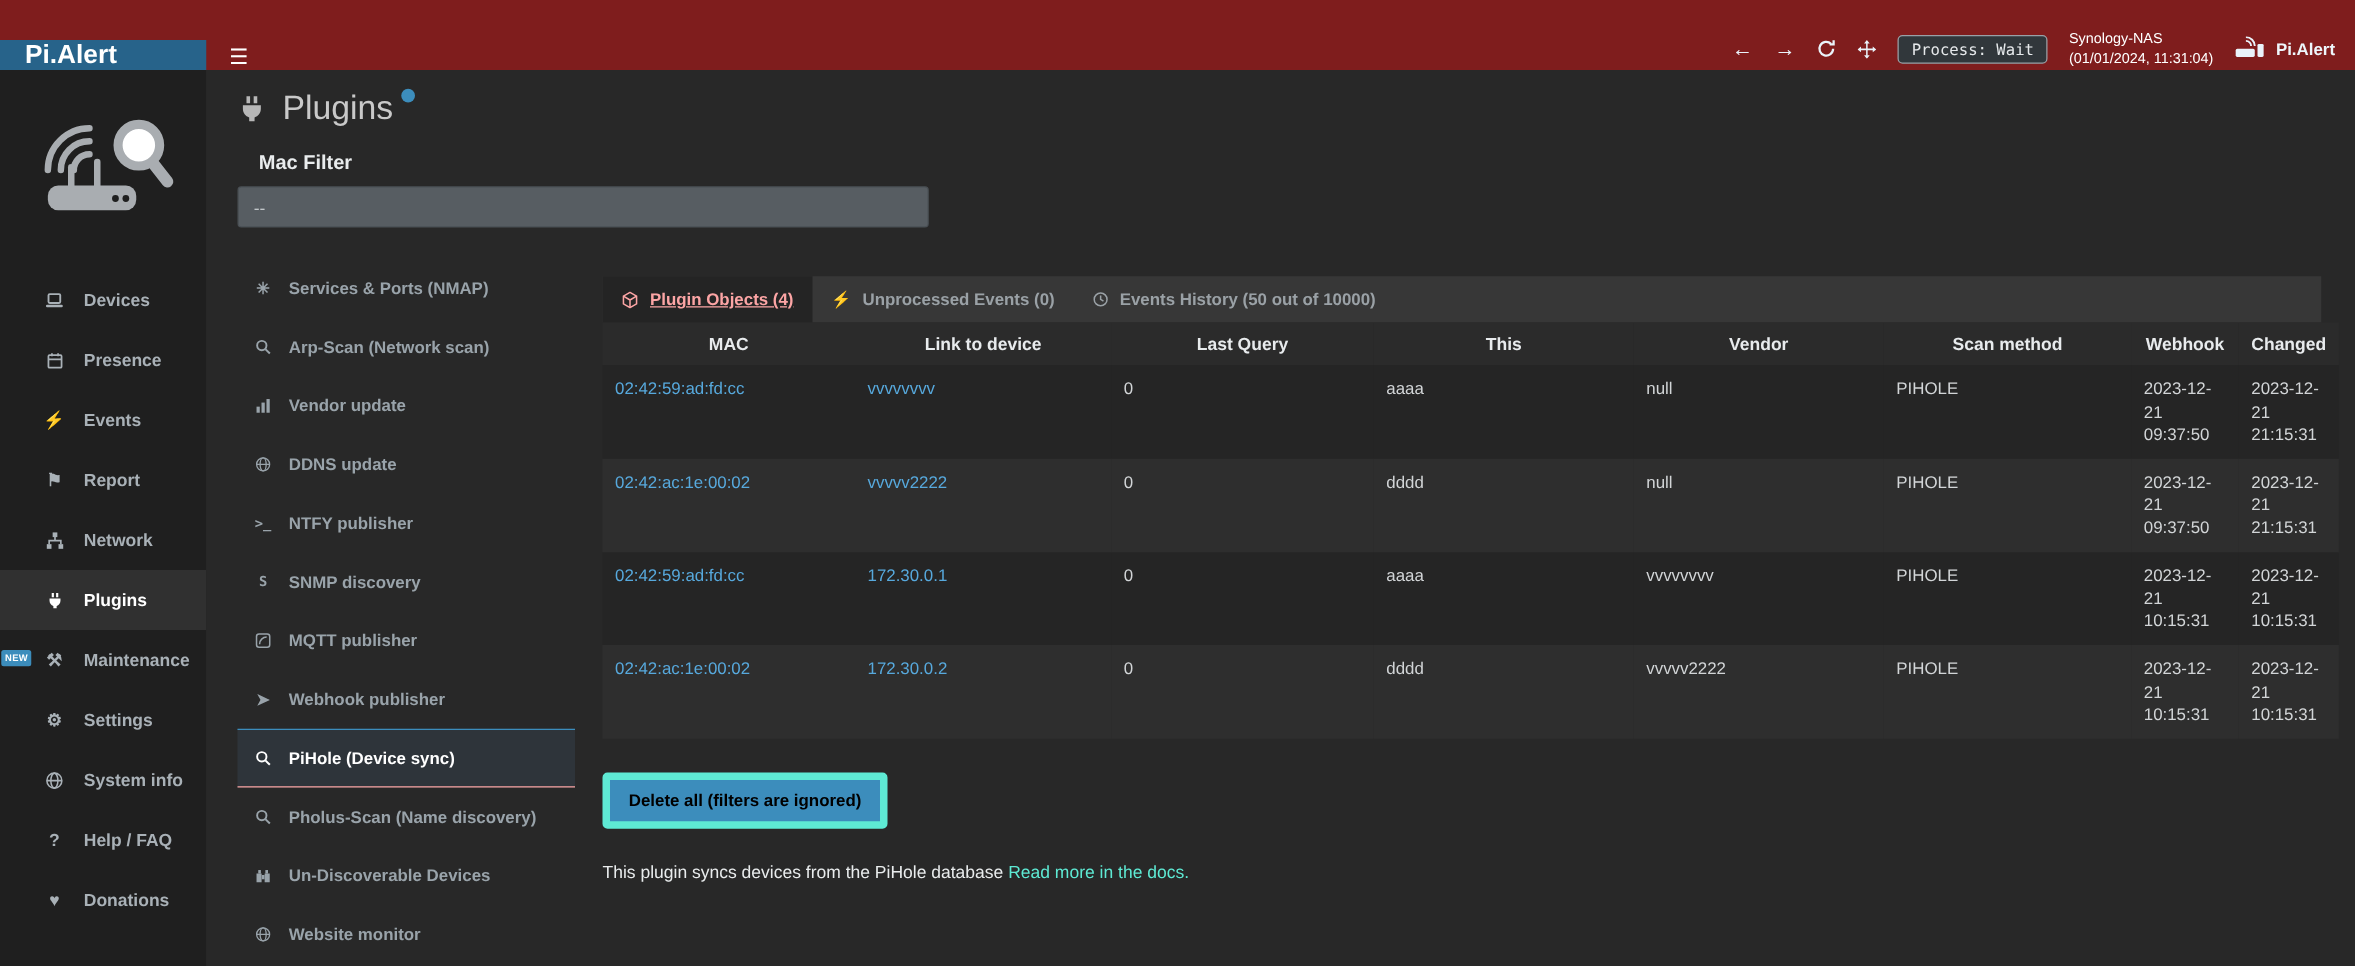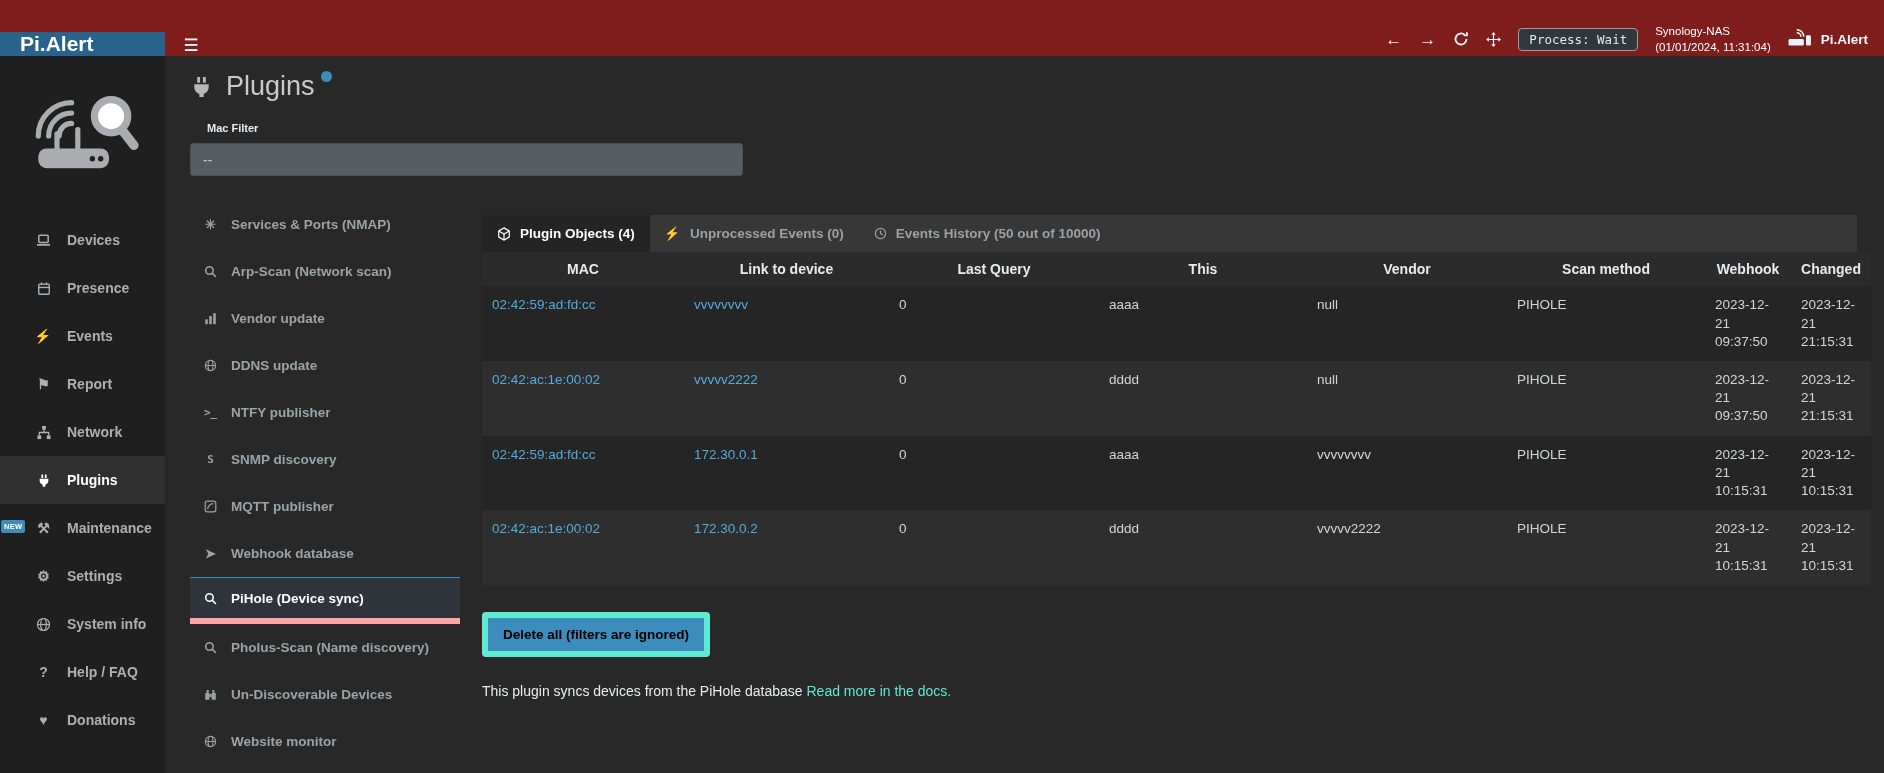--- a/index.html
+++ b/index.html
@@ -29,36 +29,36 @@
   .si-icon { width:19px; display:flex; justify-content:center; align-items:center; font-size:14px; line-height:1; }
   .new-badge { position:absolute; left:1px; top:16px; background:#3c8dbc; color:#fff; font-size:7.5px; font-weight:700; padding:2px 3px; border-radius:2px; letter-spacing:.3px; }
 
   
   .main { position:absolute; left:165px; top:56px; right:0; bottom:0; background:#282828; padding:14px 27px 0 25px; overflow:hidden; }
   .page-title { display:flex; align-items:flex-start; gap:13px; }
   .page-title h1 { margin:0; font-size:27px; font-weight:500; color:#c9c9c9; line-height:1.2; }
   .title-plug { color:#b7b7b7; margin-top:5px; display:flex; }
   .title-badge { width:11px; height:11px; background:#3c8dbc; border-radius:50%; margin-top:1px; margin-left:-7px; cursor:pointer; }
 
-  .filter-label { font-size:11px; font-weight:700; color:#e9eced; margin-left:17px; margin-top:20px; display:block; }
+  .filter-label { font-size:16px; font-weight:700; color:#e9eced; margin-left:17px; margin-top:20px; display:block; }
   .filter-input { display:block; margin-top:9px; width:553px; height:33px; background:#575d62; border:1px solid #4a5055; border-radius:3px; color:#c9cdd0; font-size:14px; padding:0 12px; font-family:inherit; }
   .filter-input::placeholder { color:#c2c7ca; opacity:1; }
 
   .content-row { display:flex; margin-top:25px; align-items:flex-start; }
 
   .plugin-menu { width:270px; flex:0 0 270px; }
   .pm-item { height:47px; display:flex; align-items:center; gap:12px; padding:0 8px 0 12px; color:#99a3aa; font-size:13.5px; font-weight:600; cursor:pointer; white-space:nowrap; }
-  .pm-item.active { background:#2e343a; border-top:1px solid #3c8dbc; border-bottom:6px solid #fca5a5; color:#ffffff; }
+  .pm-item.active { background:#2e343a; border-top:1px solid #3c8dbc; border-bottom:1px solid #fca5a5; color:#ffffff; }
   .pm-icon { width:17px; flex:0 0 17px; display:flex; justify-content:center; align-items:center; font-size:13px; line-height:1; }
   .pm-icon.mono { font-family:"DejaVu Sans Mono", monospace; font-size:11px; font-weight:700; }
 
   .plugin-panel { flex:1 1 auto; margin-left:22px; margin-top:14px; min-width:0; }
   .tabs { display:flex; background:#373737; height:37px; align-items:stretch; }
   .tab { display:flex; align-items:center; gap:9px; padding:0 15px; color:#9aa1a6; font-size:13.5px; font-weight:600; cursor:pointer; white-space:nowrap; }
-  .tab.active { background:#242424; color:#ffffff; }
+  .tab.active { background:#242424; color:#fca5a5;text-decoration:underline; }
   .tab-ic { display:flex; align-items:center; font-size:13px; line-height:1; }
 
   table.objects { width:100%; border-collapse:collapse; table-layout:fixed; }
   table.objects thead th { background:#2b2b2b; text-align:center; font-size:14px; font-weight:700; color:#e8ebed; padding:9px 10px; cursor:pointer; }
   table.objects tbody td { font-size:13.5px; color:#d2d5d7; padding:10px 10px; vertical-align:top; line-height:1.35; }
   table.objects tbody tr:nth-child(odd)  { background:#252525; }
   table.objects tbody tr:nth-child(even) { background:#2e2e2e; }
   a.cell-link { color:#57a9dd; text-decoration:none; cursor:pointer; }
 
   .delete-btn { margin-top:27px; background:#3c8dbc; border:6px solid #5eead4; color:#000000; font-size:13.5px; font-weight:600; padding:9px 15px; border-radius:4px; cursor:pointer; font-family:inherit; display:inline-block; }
@@ -267,21 +267,21 @@
         <span class="pm-icon">
             <svg width="13" height="13" viewBox="0 0 16 16" fill="none" stroke="currentColor" stroke-width="1.5">
               <rect x="1.5" y="1.5" width="13" height="13" rx="2.5"></rect>
               <path d="M4.5 11.5a7 7 0 0 1 7-7"></path>
             </svg>
           </span>
         <span>MQTT publisher</span>
       </div>
       <div class="pm-item">
         <span class="pm-icon">➤</span>
-        <span>Webhook database</span>
+        <span>Webhook publisher</span>
       </div>
       <div class="pm-item active">
         <span class="pm-icon">
             <svg width="13" height="13" viewBox="0 0 16 16">
               <circle cx="6.7" cy="6.7" r="4.6" fill="none" stroke="currentColor" stroke-width="1.9"></circle>
               <line x1="10.2" y1="10.2" x2="14.6" y2="14.6" stroke="currentColor" stroke-width="2"></line>
             </svg>
           </span>
         <span>PiHole (Device sync)</span>
       </div>

